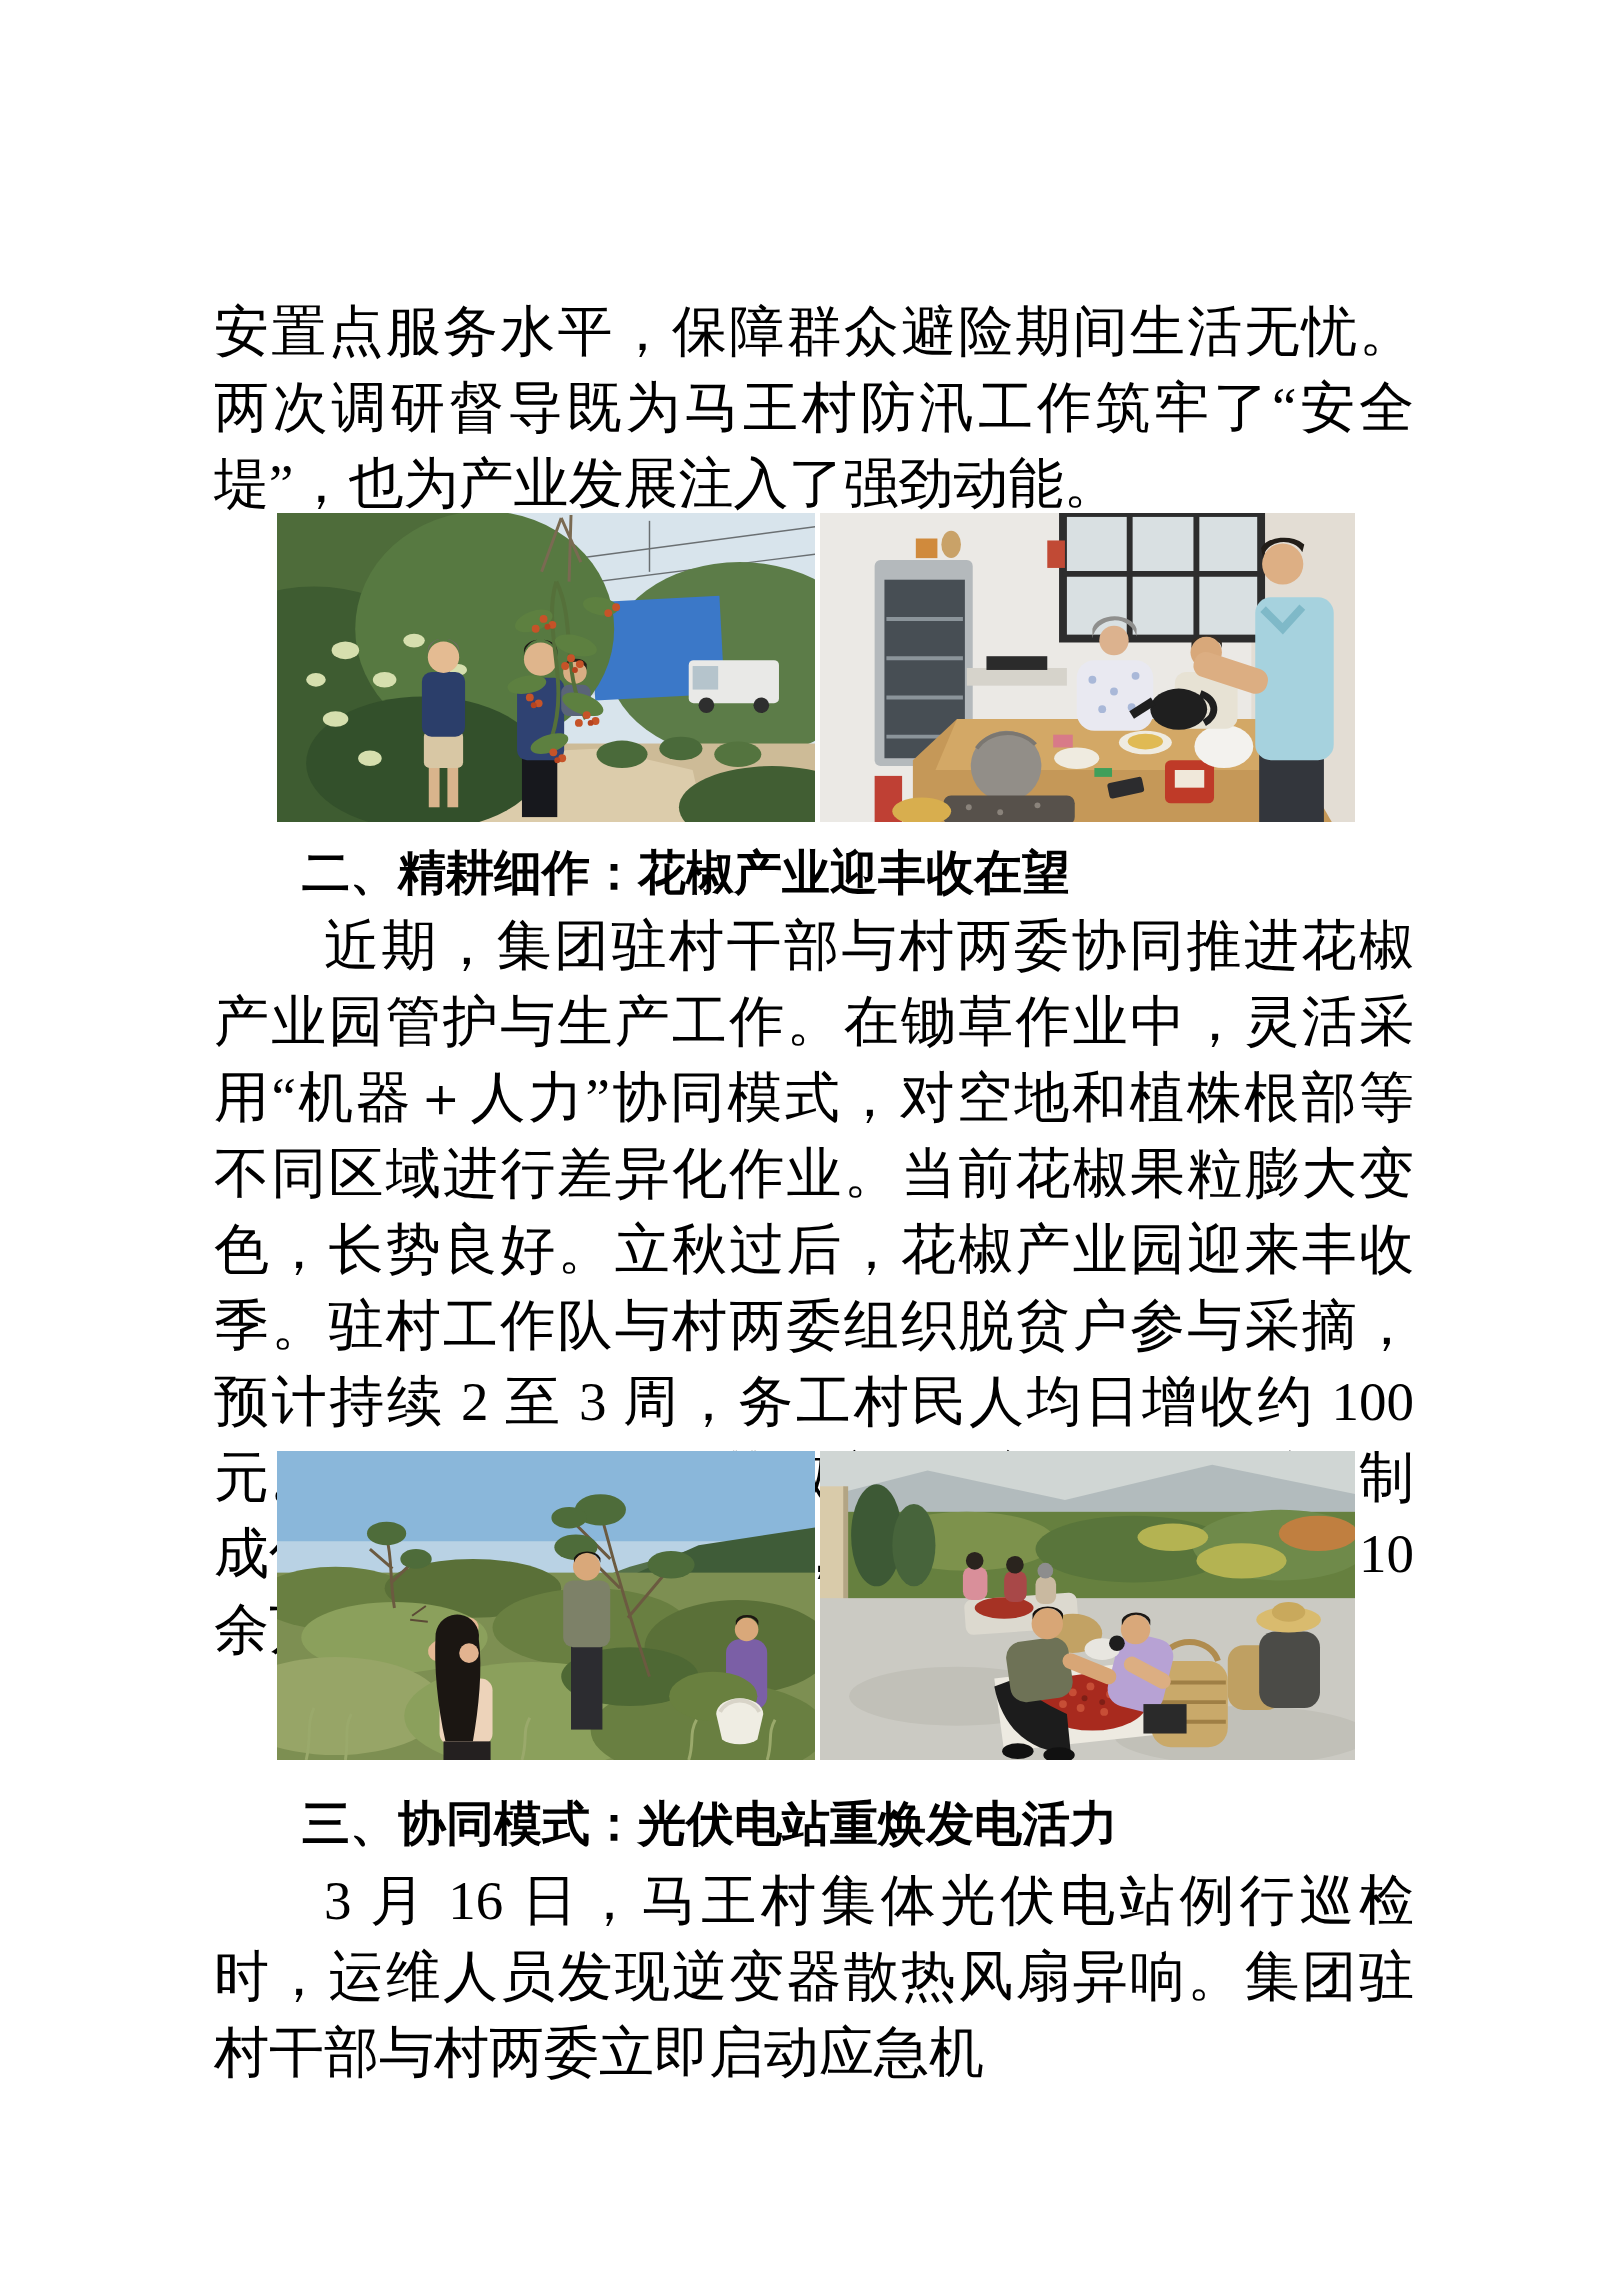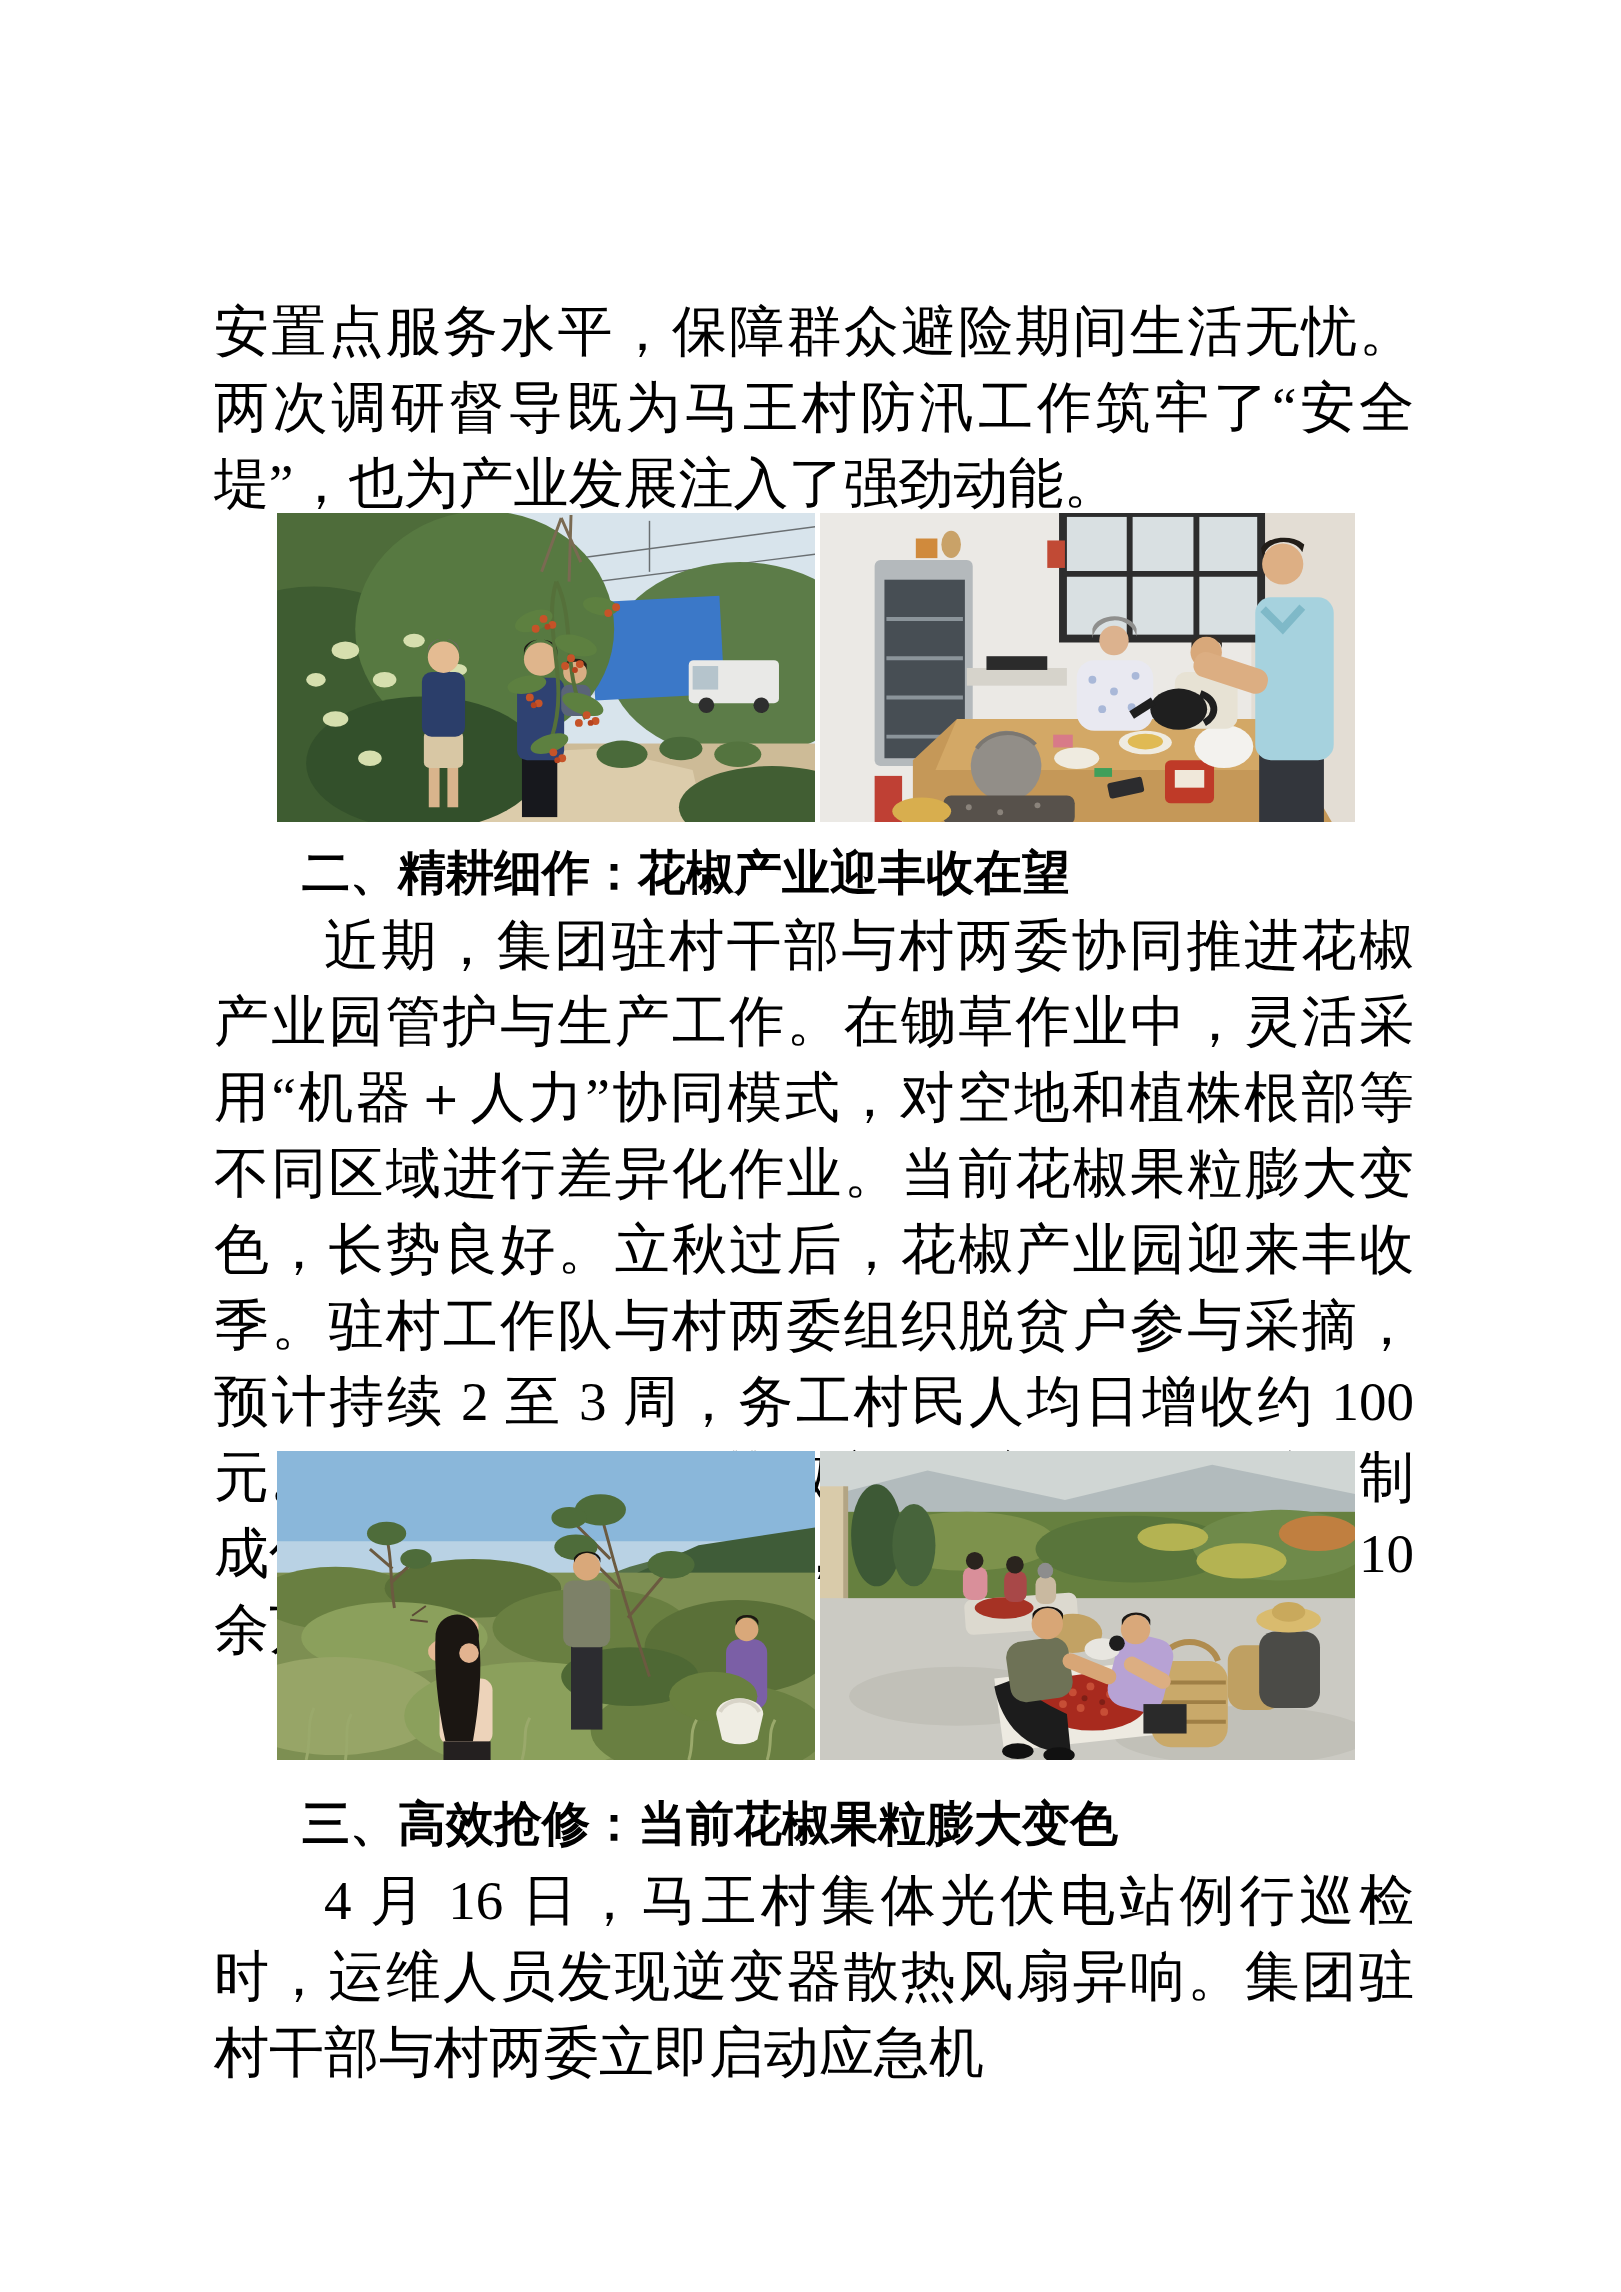--- a/index.html
+++ b/index.html
@@ -392,18 +392,18 @@
           <circle cx="232" cy="176" r="16" fill="#d8a676"></circle>
           <path d="M217,172 a16 16 0 0 1 31,0 l0,-6 a16 10 0 0 0 -31,0 z" fill="#16110d"></path>
           <rect x="246" y="214" width="58" height="16" rx="8" fill="#d8a676" transform="rotate(22 275 222)"></rect>
           <ellipse cx="202" cy="306" rx="16" ry="8" fill="#111111"></ellipse>
           <ellipse cx="244" cy="310" rx="16" ry="8" fill="#111111"></ellipse>
         </g>
       </svg>
     </figure>
   </div>
 
-  <h2 id="h3sec" class="heading">三、高效抢修：当前花椒果粒膨大变色</h2>
-
-  <p id="para3" class="body-text indent">4 月 16 日，马王村集体光伏电站例行巡检时，运维人员发现逆变器散热风扇异响。集团驻村干部与村两委立即启动应急机</p>
+  <h2 id="h3sec" class="heading">三、协同模式：光伏电站重焕发电活力</h2>
+
+  <p id="para3" class="body-text indent">3 月 16 日，马王村集体光伏电站例行巡检时，运维人员发现逆变器散热风扇异响。集团驻村干部与村两委立即启动应急机</p>
 
 </div>
 
 
 </body></html>

